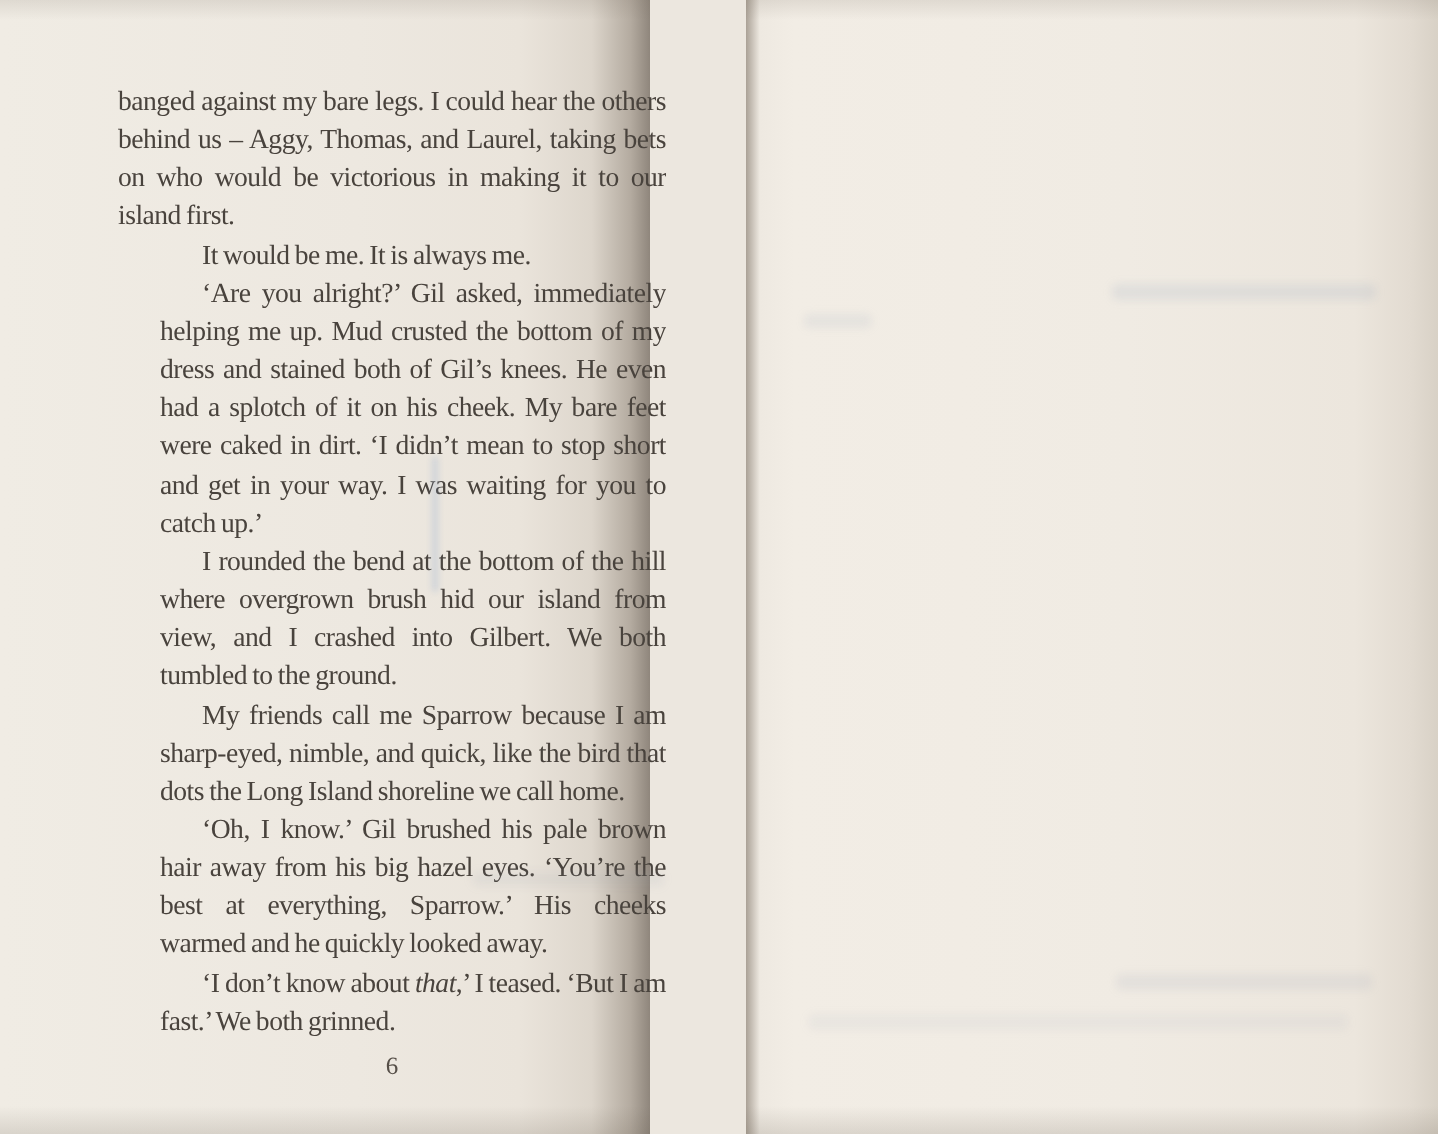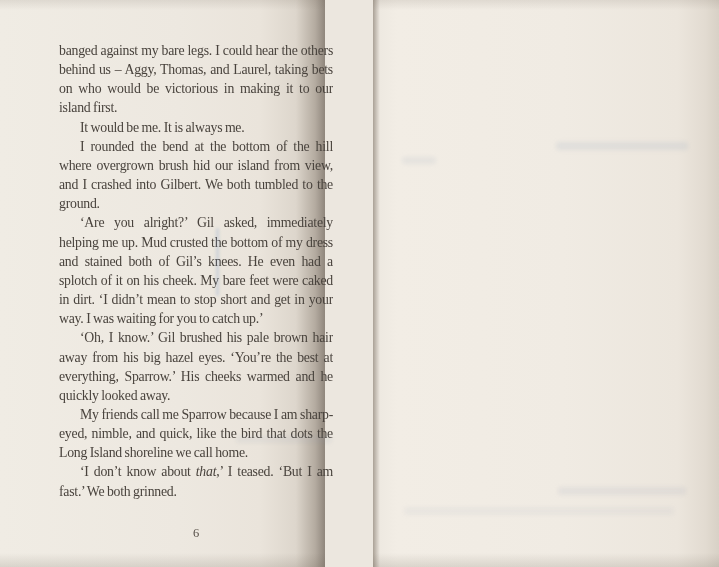--- a/index.html
+++ b/index.html
@@ -31,21 +31,21 @@
     color: var(--ink, #49433d);
     font-size: 13.8px;
     line-height: 19.15px;
     letter-spacing: -0.25px;
     word-spacing: -0.6px;
     text-align: justify;
     overflow: hidden;
   }
   .text-left  { left: 59px;  top: 41px; width: 274px; height: 483px; }
   .text p { margin: 0; }
-  .text p.indent { text-indent: 21px; }
+  .text p.indent { text-indent: 21px; margin-left: 21px; }
   .pagenum {
     position: absolute;
     font-size: 12.5px;
     color: var(--page-number-ink, #564f48);
     text-align: center;
   }
   .pagenum-left  { left: 59px;  width: 274px; top: 526px; }
   
   .bleed {
     position: absolute;
@@ -62,24 +62,24 @@
 </style>
 </head>
 <body>
 
 <div class="photo">
 
   <div class="page page-left">
     <div class="text text-left">
         <p class=""><span>banged against my bare legs. I could hear the others behind us – Aggy, Thomas, and Laurel, taking bets on who would be victorious in making it to our island first.</span></p>
         <p class="indent"><span>It would be me. It is always me.</span></p>
+        <p class="indent"><span>‘Are you alright?’ Gil asked, immediately helping me up. Mud crusted the bottom of my dress and stained both of Gil’s knees. He even had a splotch of it on his cheek. My bare feet were caked in dirt. ‘I didn’t mean to stop short and get in your way. I was waiting for you to catch up.’</span></p>
         <p class="indent"><span>I rounded the bend at the bottom of the hill where overgrown brush hid our island from view, and I crashed into Gilbert. We both tumbled to the ground.</span></p>
-        <p class="indent"><span>‘Are you alright?’ Gil asked, immediately helping me up. Mud crusted the bottom of my dress and stained both of Gil’s knees. He even had a splotch of it on his cheek. My bare feet were caked in dirt. ‘I didn’t mean to stop short and get in your way. I was waiting for you to catch up.’</span></p>
+        <p class="indent"><span>My friends call me Sparrow because I am sharp-eyed, nimble, and quick, like the bird that dots the Long Island shoreline we call home.</span></p>
         <p class="indent"><span>‘Oh, I know.’ Gil brushed his pale brown hair away from his big hazel eyes. ‘You’re the best at everything, Sparrow.’ His cheeks warmed and he quickly looked away.</span></p>
-        <p class="indent"><span>My friends call me Sparrow because I am sharp-eyed, nimble, and quick, like the bird that dots the Long Island shoreline we call home.</span></p>
         <p class="indent"><span>‘I don’t know about </span><i>that</i><span>,’ I teased. ‘But I am fast.’ We both grinned.</span></p>
       </div>
     <div class="pagenum pagenum-left">6</div>
   </div>
 
   <div class="page page-right">
     
     
   </div>
 

